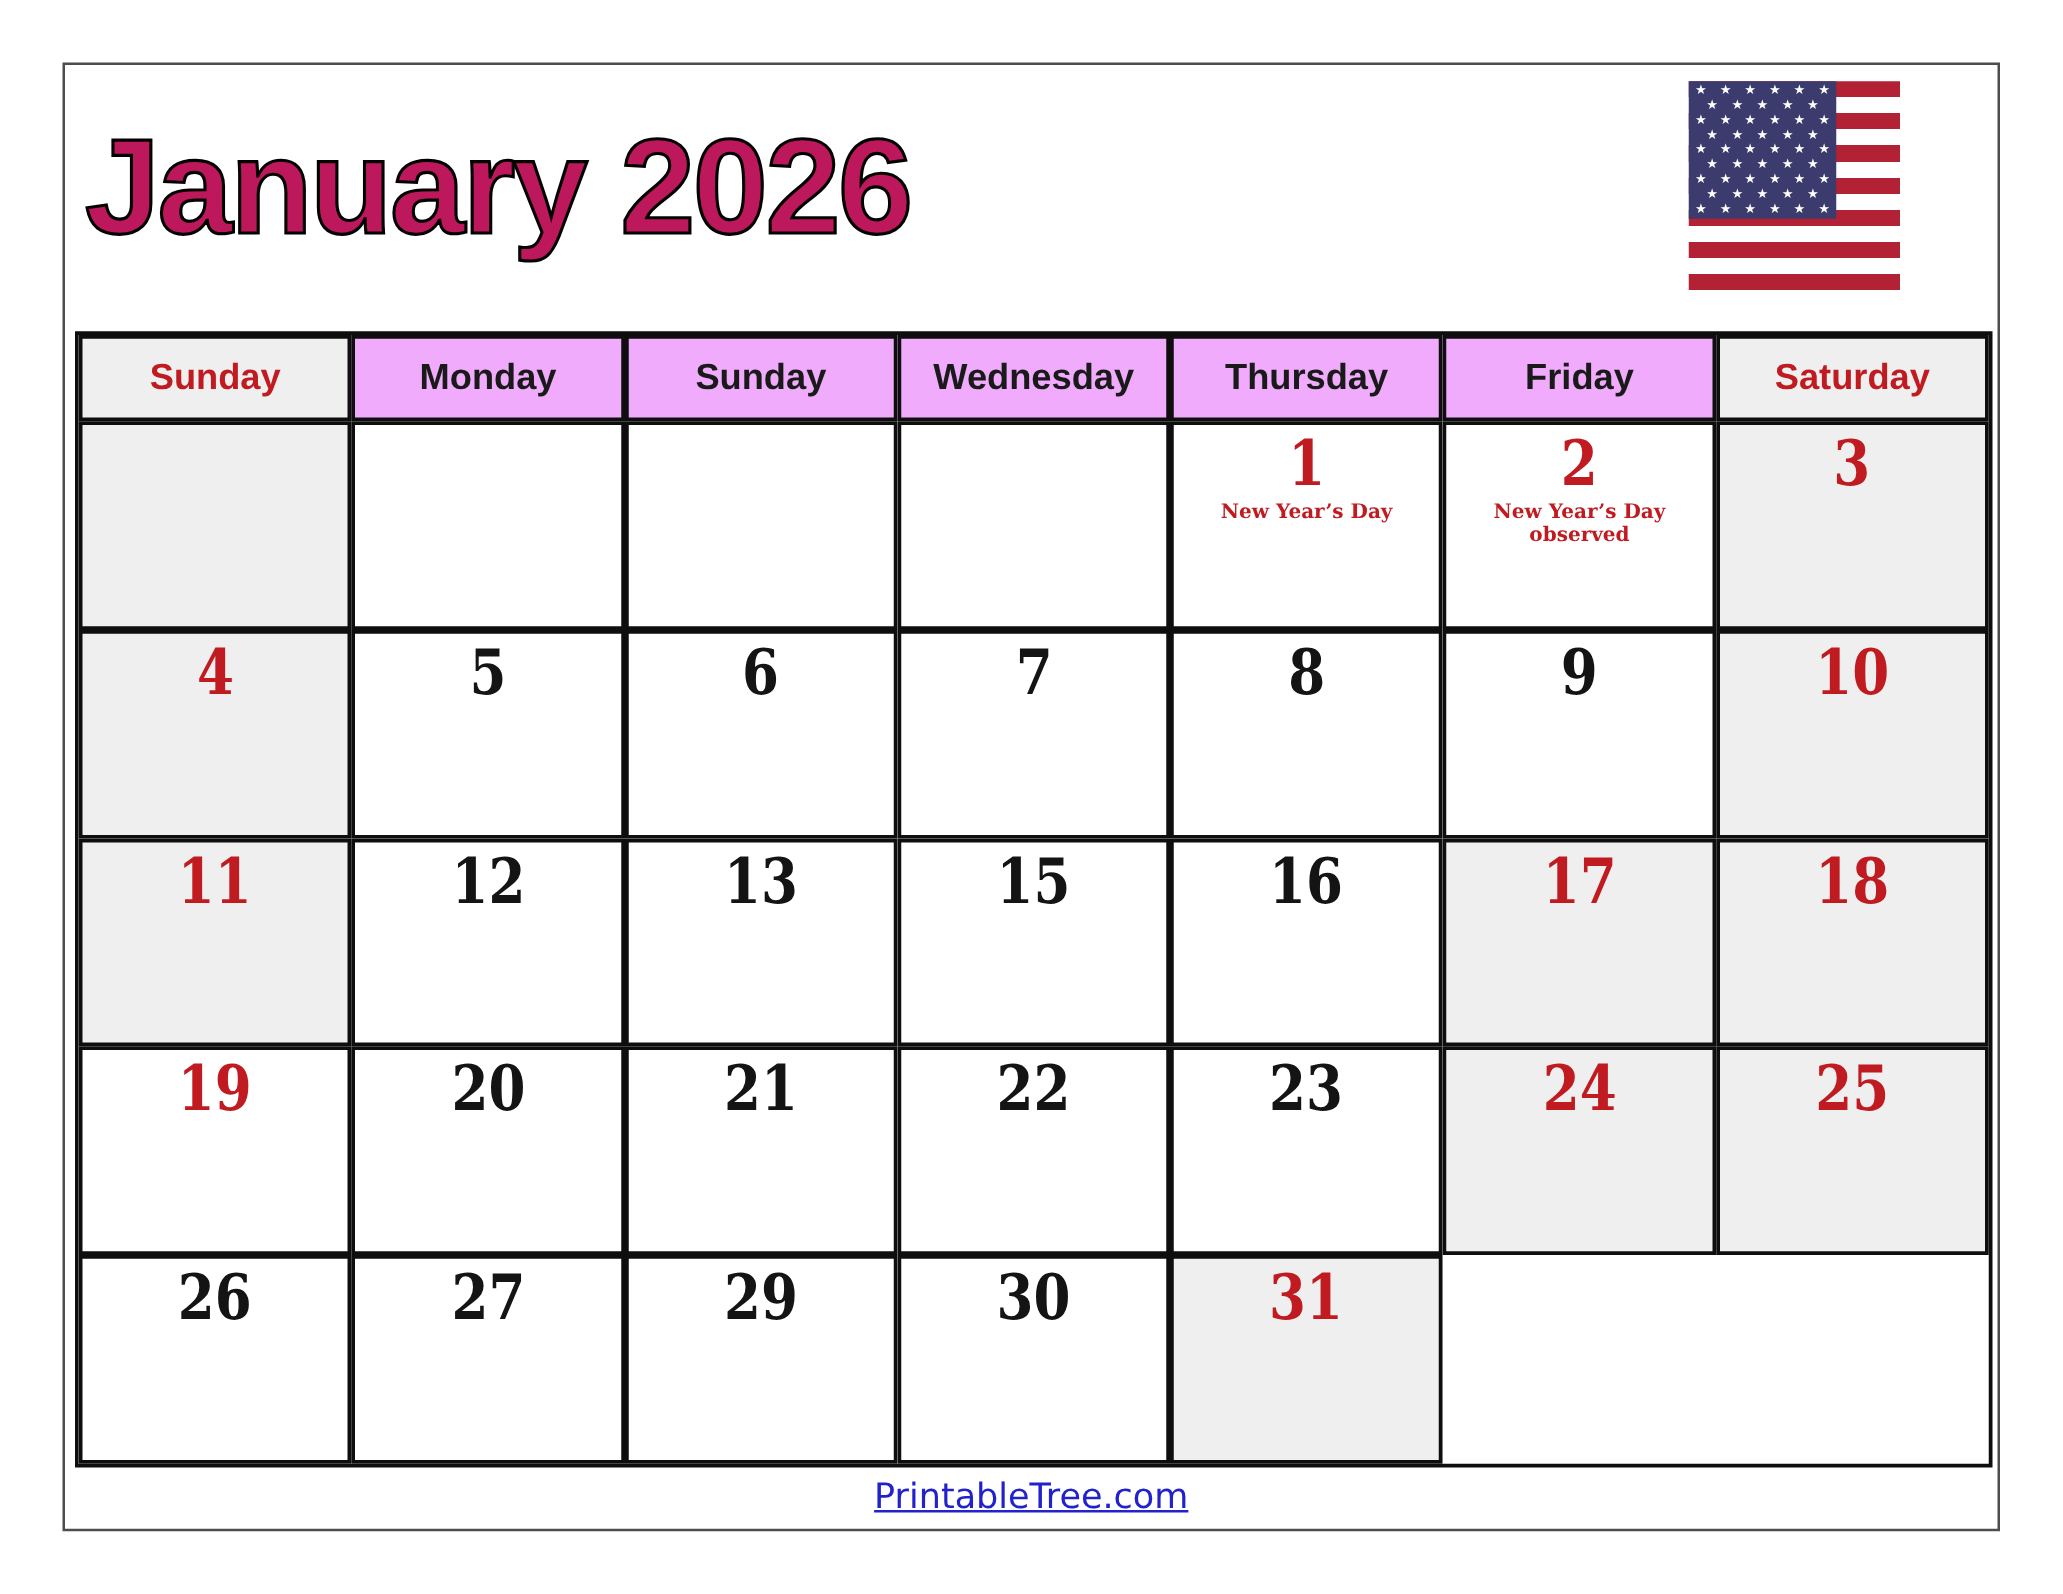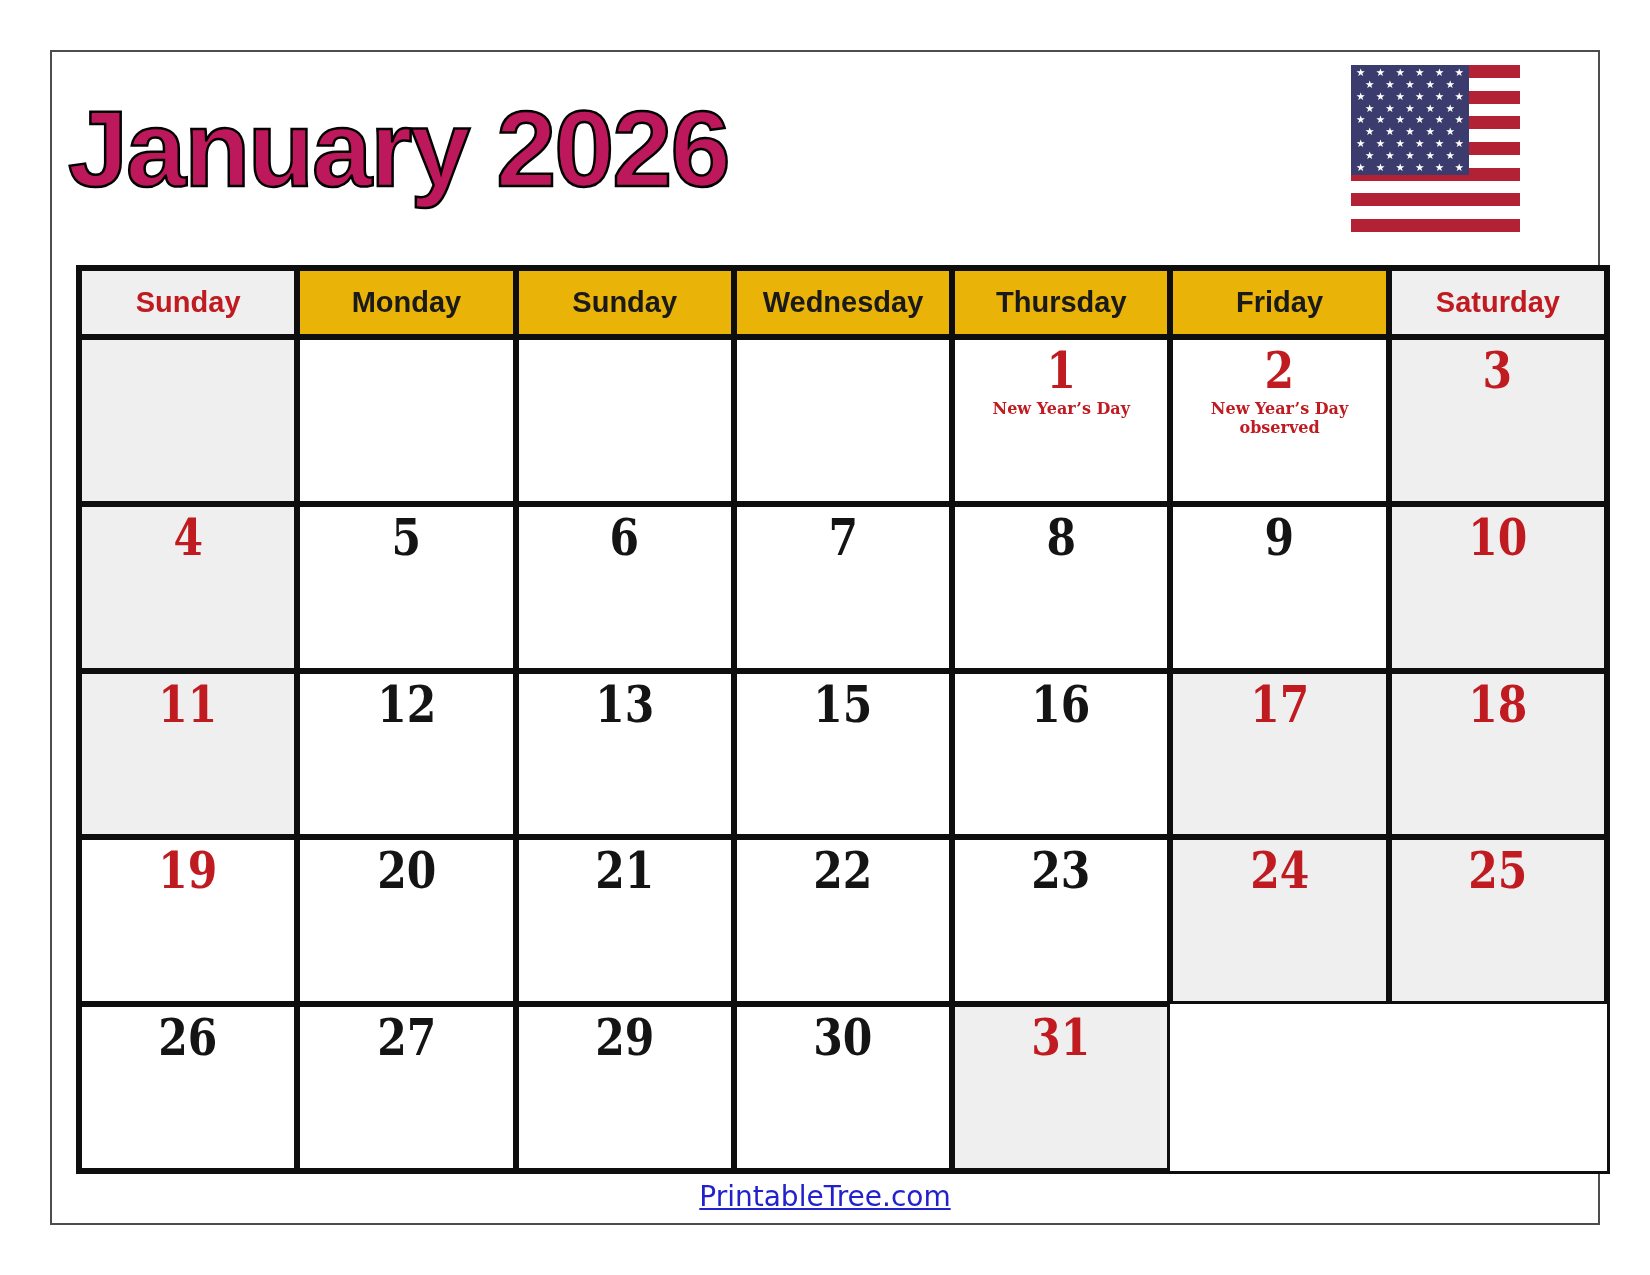--- a/index.html
+++ b/index.html
@@ -28,26 +28,26 @@
       var(--flag-red) 0 7.6923%, #ffffff 7.6923% 15.3846%);}
   .canton{position:absolute;left:0;top:0;width:69.8%;height:65.8%;
     background:var(--flag-blue);display:flex;flex-direction:column;
     justify-content:space-evenly;padding:1px 0;}
   .star-row{display:flex;justify-content:space-between;padding:0 5px;
     color:#fff;font-size:10.5px;line-height:11px;}
   .star-row.offset{padding:0 14px;}
   .star-row span{display:block;}
 
   
-  .grid{position:absolute;left:24px;top:213px;width:1534px;height:909px;
+  .grid{position:absolute;left:8px;top:213px;width:1534px;height:909px;
     display:grid;grid-template-columns:repeat(7,1fr);
     grid-template-rows:69px repeat(5,1fr);
     border:3px solid var(--line);background:#fff;}
   .hcell{display:flex;align-items:center;justify-content:center;
-    border:3px solid var(--line);background:#eab308;
+    border:3px solid var(--line);background:#f0abfc;
     font-weight:700;font-size:29px;color:#1a1a1a;
     font-family:"Liberation Sans",sans-serif;}
   .hcell.weekend{background:var(--weekend-bg);color:var(--red);}
   .cell{border:3px solid var(--line);background:#ffffff;text-align:center;
     padding-top:5px;}
   .cell.weekend{background:var(--weekend-bg);}
   .daynum{display:inline-block;transform:scaleX(.85);
     font-family:"DejaVu Serif",serif;font-weight:700;font-size:50px;
     line-height:1.05;color:#141414;}
   .cell.red .daynum{color:var(--red);}

